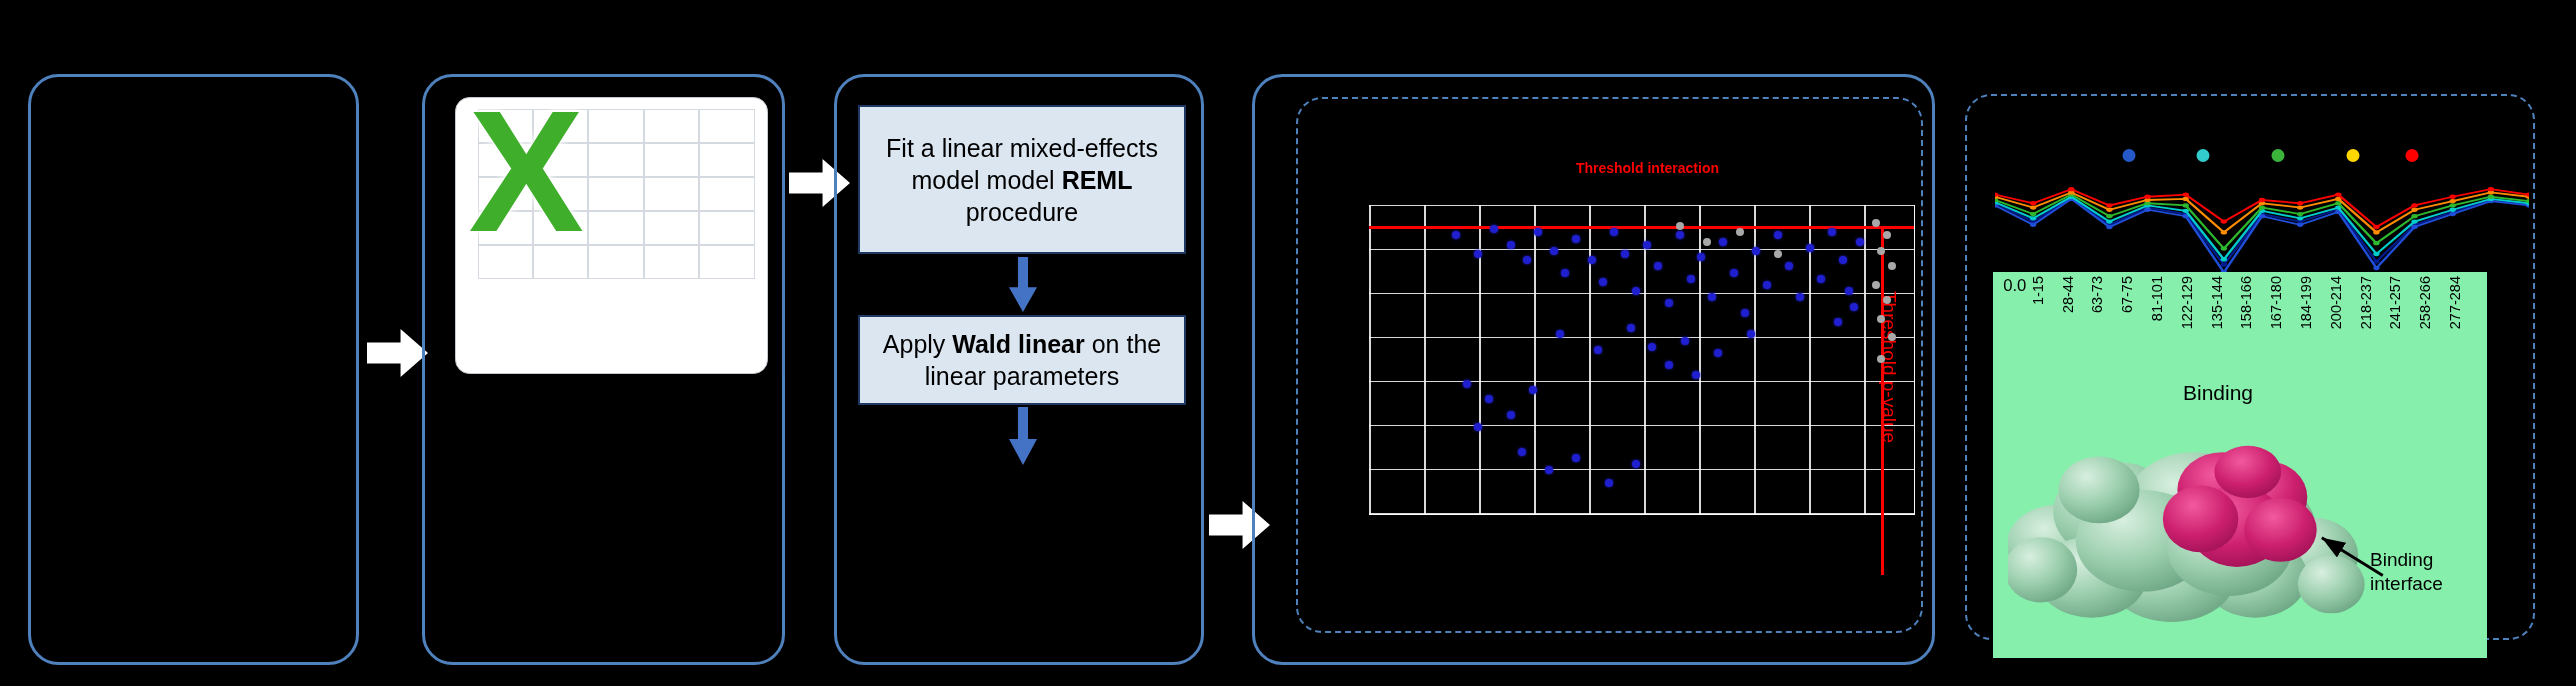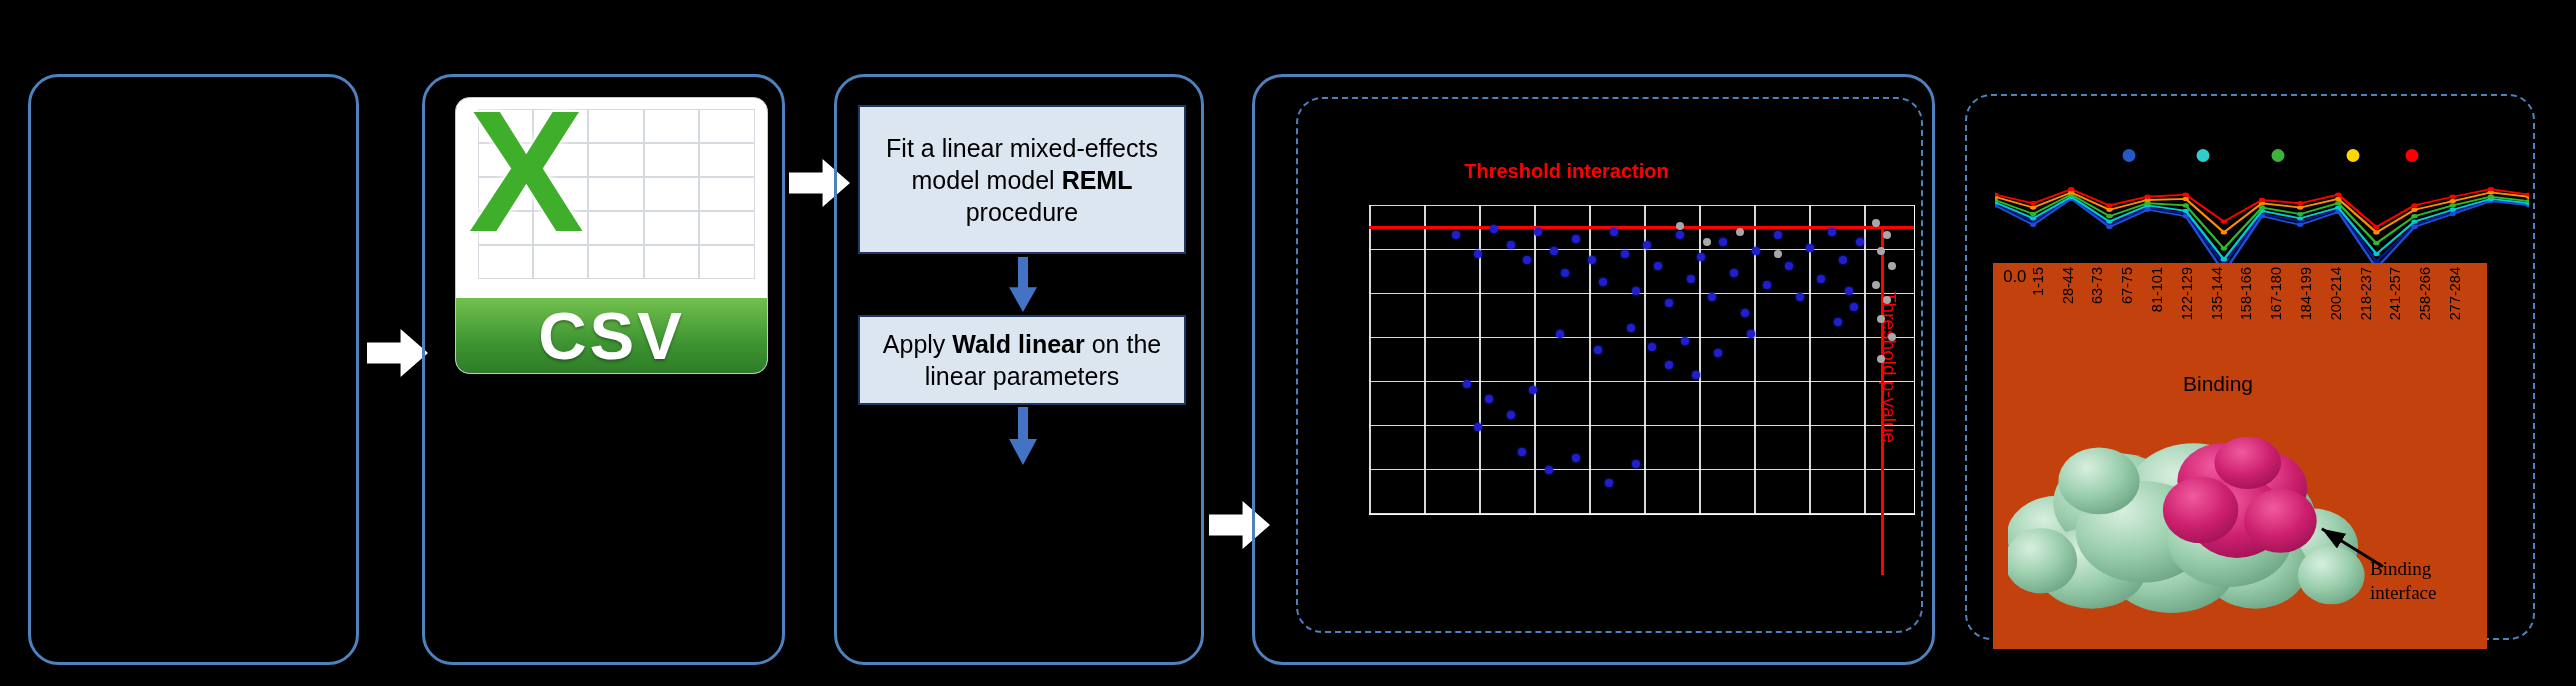--- a/index.html
+++ b/index.html
@@ -41,32 +41,32 @@
   .plot{background:#000;
         background-image:
           repeating-linear-gradient(to right, rgba(255,255,255,.85) 0 1.5px, transparent 1.5px 55px),
           repeating-linear-gradient(to bottom, rgba(255,255,255,.85) 0 1.5px, transparent 1.5px 44px);
         border-right:1.5px solid rgba(255,255,255,.85);border-bottom:1.5px solid rgba(255,255,255,.85);}
   .dot{position:absolute;width:8px;height:8px;border-radius:50%;transform:translate(-50%,-50%);}
   .dot.blue{background:#1f1fd0;box-shadow:0 0 2.9px #1f1fd0;}
   .dot.gray{background:#a8a8a8;}
   .red-hline{position:absolute;left:0;right:0;height:2.9px;background:#ff0000;}
   .red-vline{position:absolute;width:2.9px;background:#ff0000;}
-  .scatter-title{color:#ff0000;font-size:20px;font-weight:600;text-align:center;}
+  .scatter-title{color:#ff0000;font-size:14px;font-weight:600;text-align:right;}
   .rot-red-label{position:absolute;color:#ff0000;font-size:19px;white-space:nowrap;
                  transform-origin:left top;transform:rotate(90deg);}
 
   
   .legend-dot{position:absolute;top:0;width:13px;height:13px;border-radius:50%;transform:translateX(-50%);}
-  .white-panel{background:#c2410c;color:#000;}
+  .white-panel{background:#86efac;color:#000;margin-top:9px;}
   .pep-label{position:absolute;top:4.4px;writing-mode:vertical-rl;transform:rotate(180deg);
              font-size:14.5px;line-height:1;color:#000;white-space:nowrap;}
   .peptide-title{position:absolute;left:0;right:44px;top:109px;text-align:center;font-size:21px;color:#000;}
   .ytick{position:absolute;left:10.2px;top:4.4px;font-size:16.7px;color:#000;}
-  .annotation{position:absolute;left:377px;top:294px;width:113px;font-size:19px;line-height:1.25;color:#000;font-family:Liberation Serif, serif;}
+  .annotation{position:absolute;left:377px;top:276px;width:113px;font-size:19px;line-height:1.25;color:#000;}
 </style>
 </head>
 <body>
 
 <div class="abs solid-box" style="left:28px;top:74px;width:331px;height:591px;"></div>
 
 <div class="abs warrow" style="left:367px;top:329px;"></div>
 
 <div class="abs solid-box" style="left:422px;top:74px;width:363px;height:591px;">
   <div class="abs csv-card" style="left:30px;top:19.6px;width:311px;height:275px;">
@@ -91,23 +91,20 @@
         <div></div>
         <div></div>
         <div></div>
       <div></div>
         <div></div>
         <div></div>
         <div></div>
         <div></div>
     </div>
     <div class="csv-x">X</div>
-    <div class="csv-band">
-      <span>CSV</span>
-    </div>
   </div>
 </div>
 
 <div class="abs warrow" style="left:789px;top:159px;"></div>
 
 <div class="abs solid-box" style="left:834px;top:74px;width:370px;height:591px;">
   <div class="abs flow-box" style="left:21px;top:28px;width:328px;height:149px;">
     <span><span>Fit a linear mixed-effects model model </span><span class="b">REML</span><span> procedure</span></span>
   </div>
   <div class="abs darrow" style="left:172px;top:180px;width:28px;height:55px;"></div>

